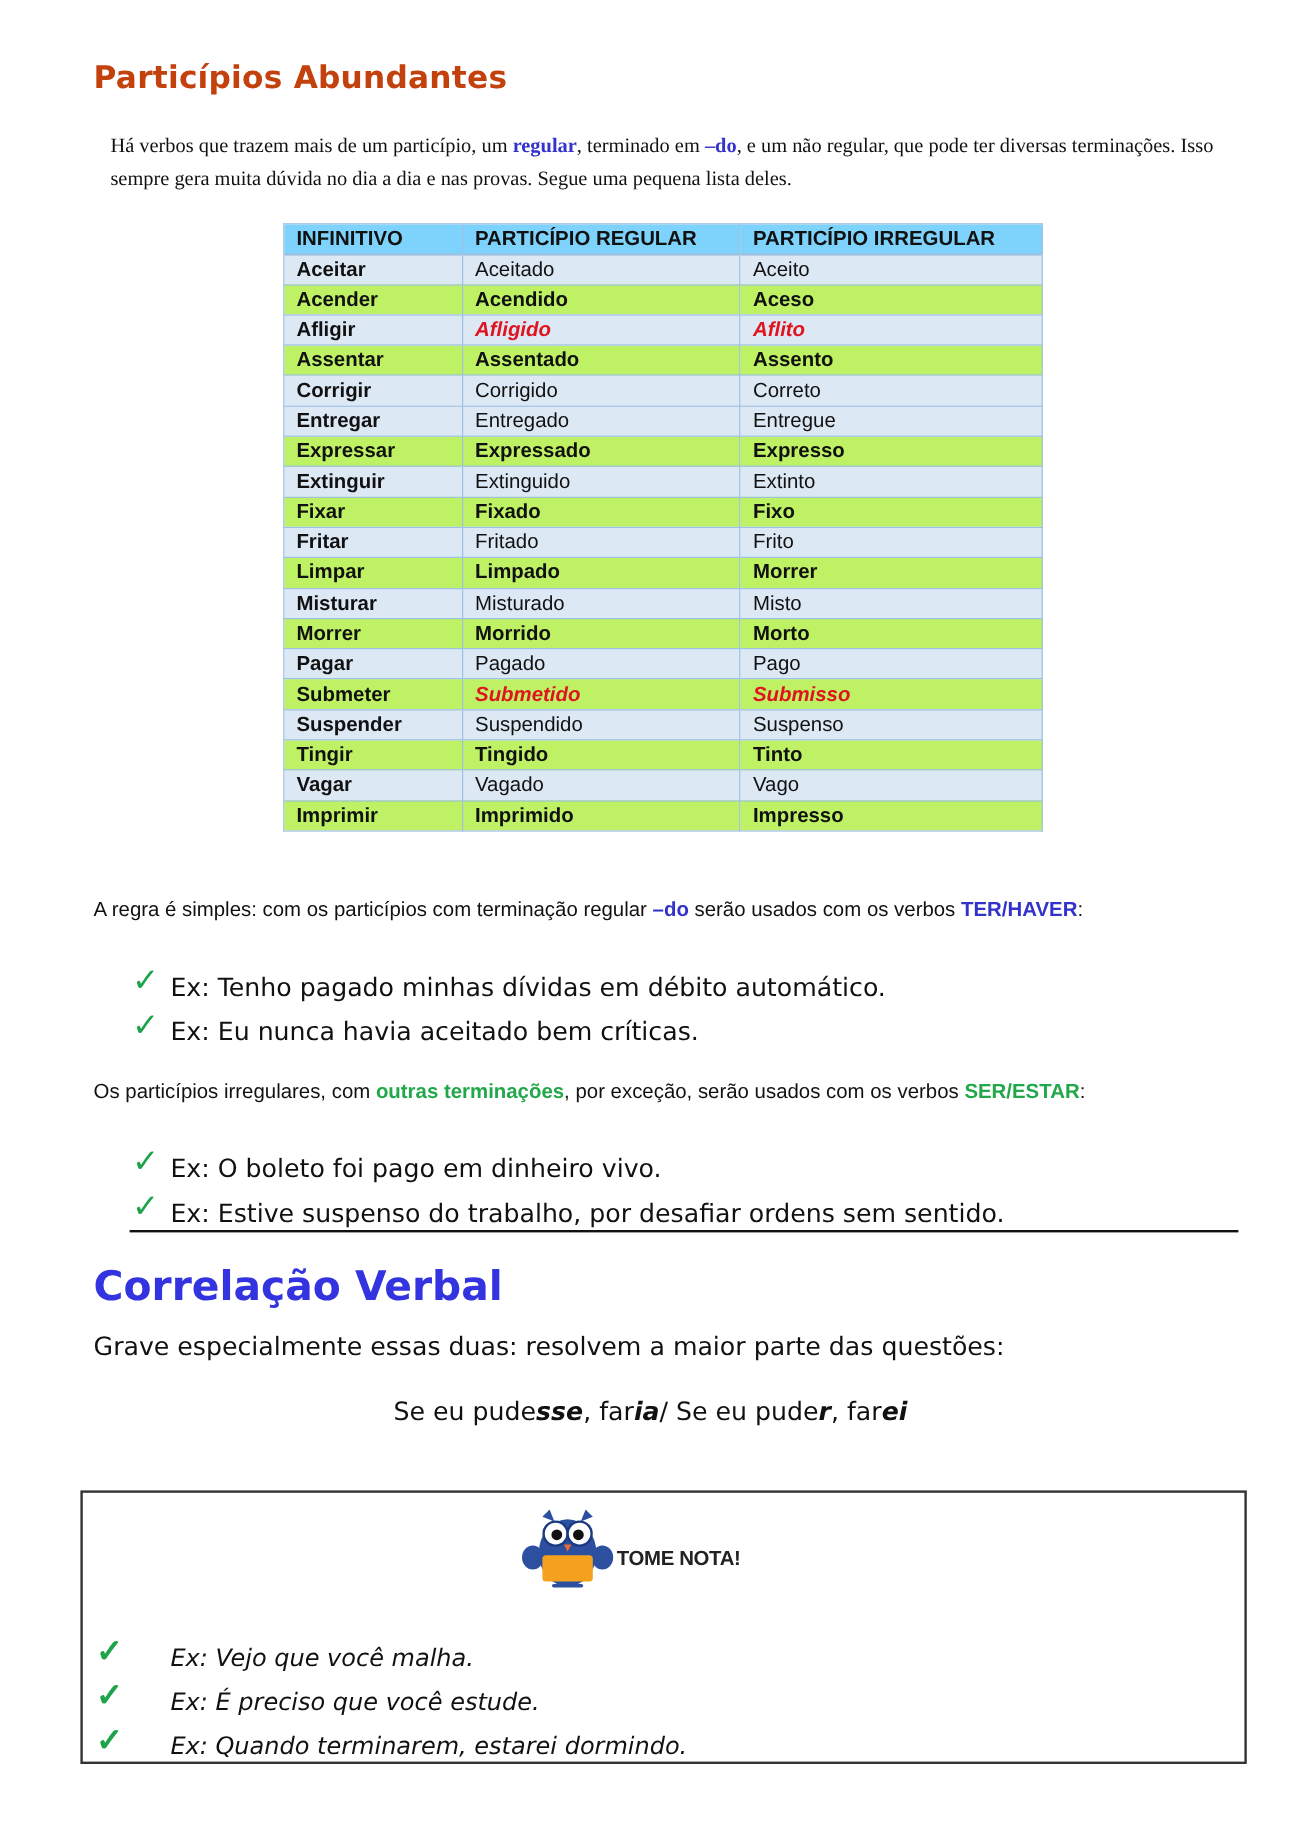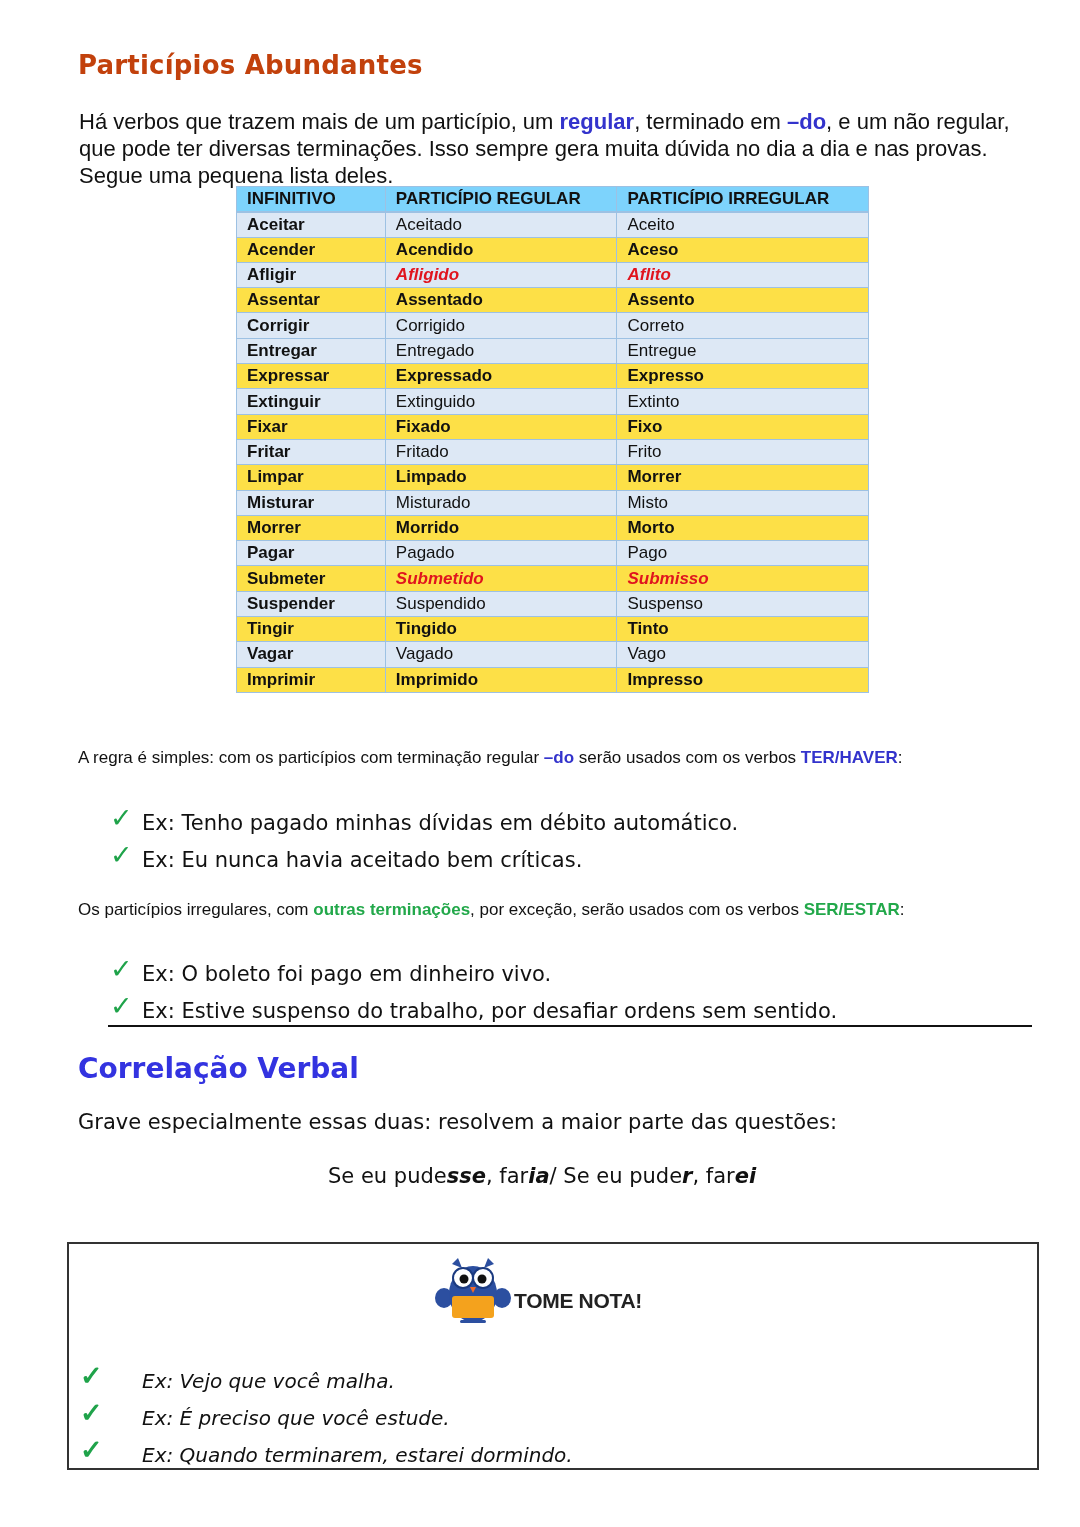--- a/index.html
+++ b/index.html
@@ -5,40 +5,40 @@
     * { margin: 0; padding: 0; box-sizing: border-box; }
     html, body { width: 1080px; height: 1527px; background: #ffffff; overflow: hidden; }
     body { position: relative; font-family: "Liberation Sans", sans-serif; color: #111; }
 
     .h1 {
       position: absolute; left: 78px; top: 50px;
       font-family: "DejaVu Sans", sans-serif; font-weight: bold;
       font-size: 26px; color: #c2410c; letter-spacing: 0.2px;
     }
     .intro {
-      position: absolute; left: 79px; top: 108px; width: 970px;
-      font-family: Liberation Sans, sans-serif; font-size: 22px;
+      position: absolute; left: 92px; top: 108px; width: 970px;
+      font-family: Liberation Serif, serif; font-size: 17px;
       line-height: 27px; color: #111;
     }
     .blue-b { color: #3333cc; font-weight: bold; }
     .green-b { color: #22a84a; font-weight: bold; }
 
     table.parts {
       position: absolute; left: 236px; top: 186px;
       border-collapse: collapse; width: 633px;
       font-family: "Liberation Sans", sans-serif; font-size: 17px;
       border: 1.5px solid #9dc1e3;
     }
     table.parts th, table.parts td {
       border: 1.5px solid #9dc1e3; height: 25.3px; padding: 0 10px;
       text-align: left; vertical-align: middle; line-height: 22px;
     }
     table.parts th { font-weight: bold; background: #7dd3fc; border-bottom: 2.5px solid #9dc1e3; }
     table.parts tr.odd td { background: #dde8f5; }
-    table.parts tr.even td { background: #fde047; }
+    table.parts tr.even td { background: #bef264; }
     table.parts td.inf { font-weight: bold; }
     table.parts td.b { font-weight: bold; }
     table.parts td.red { color: #e0141e; font-weight: bold; font-style: italic; }
     col.c1 { width: 149px; } col.c2 { width: 232px; } col.c3 { width: 252px; }
 
     .rule {
       position: absolute; left: 78px; font-size: 17px; color: #111;
       font-family: "Liberation Sans", sans-serif;
     }
     .ex-list { position: absolute; left: 110px; }
@@ -51,40 +51,40 @@
       display: inline-block; line-height: 27px; position: relative; top: -6px;
     }
     .ex-text { line-height: 28px; }
 
     .hr {
       position: absolute; left: 108px; top: 1025px; width: 924px; height: 1.5px; background: #111;
     }
     .h2 {
       position: absolute; left: 78px; top: 1052px;
       font-family: "DejaVu Sans", sans-serif; font-weight: bold;
-      font-size: 28px; color: #3333e0;
+      font-size: 34px; color: #3333e0;
     }
     .grave {
       position: absolute; left: 78px; top: 1110px;
       font-family: "DejaVu Sans", sans-serif; font-size: 21px; color: #111;
     }
     .formula {
       position: absolute; left: 328px; top: 1164px;
       font-family: "DejaVu Sans", sans-serif; font-size: 21px; color: #111;
     }
     .formula b { font-style: italic; }
 
     .note-box {
       position: absolute; left: 67px; top: 1242px; width: 972px; height: 228px;
       border: 2px solid #333;
     }
     .owl { position: absolute; left: 434px; top: 1254px; width: 78px; height: 72px; }
     .tome {
       position: absolute; left: 514px; top: 1289px;
-      font-family: "Liberation Sans", sans-serif; font-weight: bold; font-size: 21px;
+      font-family: "Liberation Sans", sans-serif; font-weight: bold; font-size: 17px;
       color: #222; letter-spacing: -0.3px;
     }
     .note-list { position: absolute; left: 80px; top: 1360px; }
     .note-item { position: relative; height: 37px; }
     .note-check {
       position: absolute; left: 0; top: 0; color: #1fa34a; font-size: 27px; font-weight: bold;
     }
     .note-text {
       position: absolute; left: 62px; top: 9px; white-space: nowrap;
       font-family: "DejaVu Sans", sans-serif; font-style: italic; font-size: 20px; color: #111;

